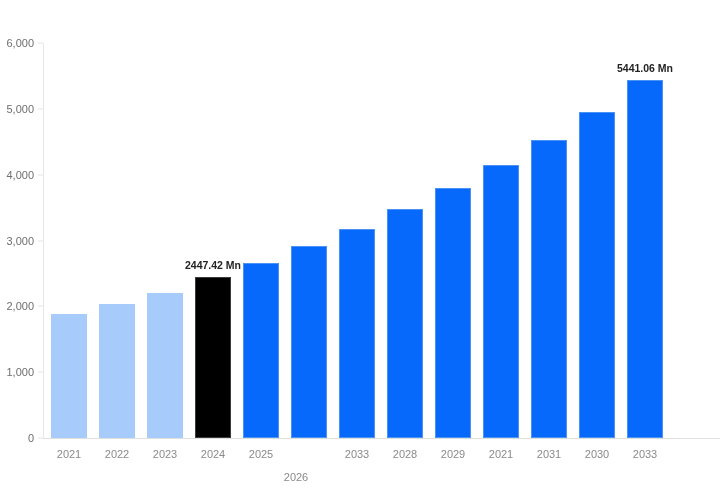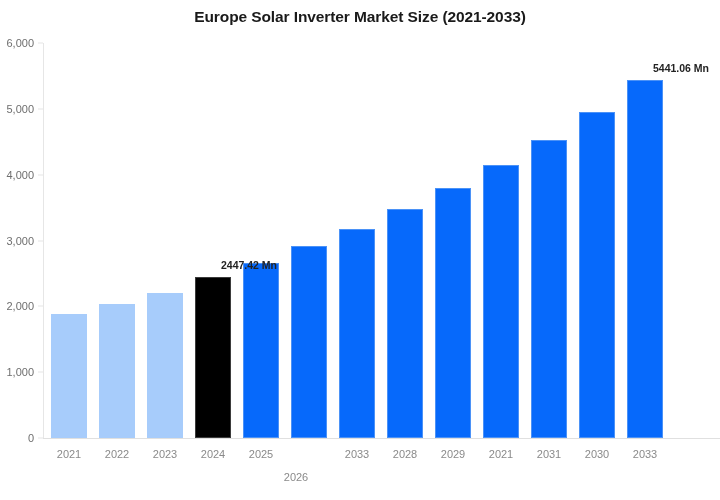--- a/index.html
+++ b/index.html
@@ -102,21 +102,20 @@
     border: 1px solid #4b92f7;
   }
 
   .bar-label {
     position: absolute;
     font-size: 10.5px;
     font-weight: bold;
     color: #232323;
     white-space: nowrap;
     transform: translateX(-50%);
-    margin-left: 36px;
   }
 
   
   .x-tick {
     position: absolute;
     top: 448px;
     font-size: 11px;
     color: #8a8a8a;
     white-space: nowrap;
     transform: translateX(-50%);
@@ -143,21 +142,20 @@
     font-size: 11.5px;
     color: #6e6e6e;
     white-space: nowrap;
   }
 </style>
 </head>
 <body>
 
 <div id="chart-root">
 
-  <div id="chart-title">Europe Solar Inverter Market Size (2021-2033)</div>
 
   <div id="y-axis-line"></div>
   <div id="x-axis-line"></div>
 
   <div id="plot-area">
     <div id="y-ticks">
         <div class="y-tick" style="top: 395px;">0</div>
         <div class="y-tick-mark" style="top: 395px;"></div>
         <div class="y-tick" style="top: 329.167px;">1,000</div>
         <div class="y-tick-mark" style="top: 329.167px;"></div>

